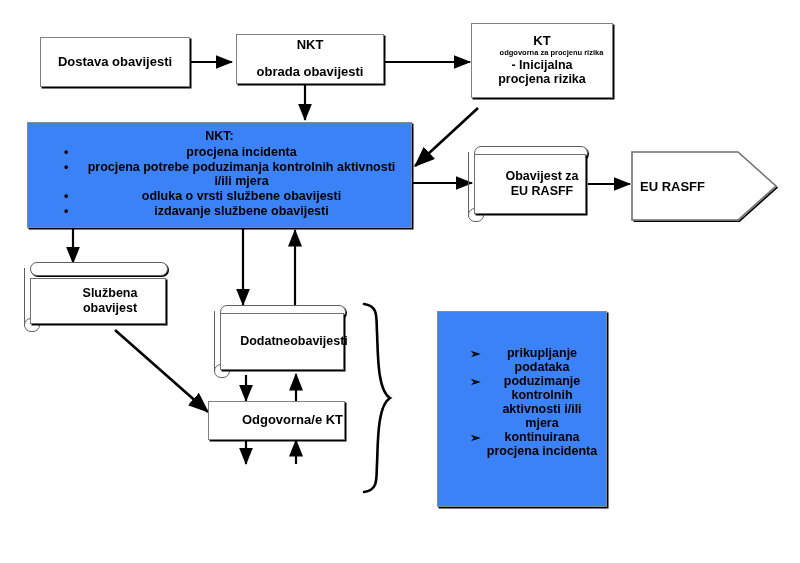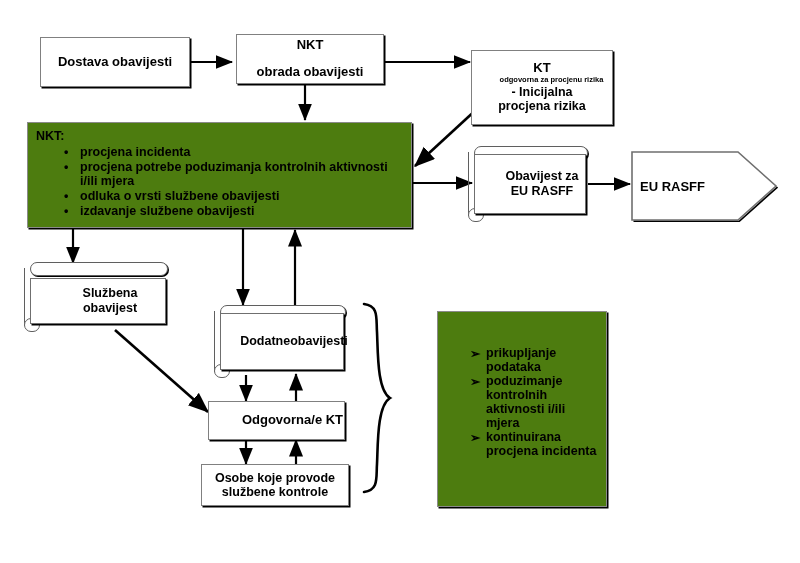--- a/index.html
+++ b/index.html
@@ -102,24 +102,25 @@
     align-items: center;
     justify-content: flex-start;
     font-weight: bold;
     color: #000;
   }
 
   
   .listbox {
     position: absolute;
     box-sizing: border-box;
-    background: #4d7c0f;
+    background: #3b82f6;
     border: 1px solid #8a8a8a;
     box-shadow: 1.5px 1.5px 0 0 #000;
     color: #000;
+    text-align: center;
   }
   .listbox .heading {
     font-weight: bold;
   }
   .listbox ul {
     margin: 0;
     padding: 0;
     list-style: none;
   }
   .listbox li {
@@ -192,21 +193,21 @@
 
   <div class="node rect" style="left:40px; top:37px; width:150px; height:50px; font-size:13px;">
     <span>Dostava obavijesti</span>
   </div>
 
   <div class="node rect label-lines" style="left:236px; top:34px; width:148px; height:50px; font-size:13px; flex-direction:column;gap:12px;">
     <span>NKT</span>
     <span>obrada obavijesti</span>
   </div>
 
-  <div class="node rect label-lines" style="left:471px; top:50px; width:142px; height:75px; font-size:12.5px; flex-direction:column; justify-content:center;">
+  <div class="node rect label-lines" style="left:471px; top:23px; width:142px; height:75px; font-size:12.5px; flex-direction:column; justify-content:center;">
     <span style="font-size:13px;">KT</span>
     <span style="font-size:7.5px;padding-left:19px;">odgovorna za procjenu rizika</span>
     <span style="font-size:12.5px;">- Inicijalna</span>
     <span style="font-size:12.5px;">procjena rizika</span>
   </div>
 
   <div class="listbox" style="left:27px; top:122px; width:385px; height:106px; padding:6px 8px 6px 8px;">
     <div class="heading" style="font-size:12.5px; margin-bottom:2px;">NKT:</div>
     <ul style="font-size:12.5px; padding-left:26px;">
       <li>
@@ -265,24 +266,20 @@
     <div class="scroll-body" style="font-size:12.5px; ">
       <span>Dodatne</span>
       <span>obavijesti</span>
     </div>
   </div>
 
   <div class="node rect" style="left:208px; top:401px; width:137px; height:39px; font-size:13px;padding-left:32px;">
     <span>Odgovorna/e KT</span>
   </div>
 
-  <div class="node rect label-lines" style="left:201px; top:464px; width:148px; height:42px; font-size:12.5px; flex-direction:column;">
-    <span>Osobe koje provode</span>
-    <span>službene kontrole</span>
-  </div>
 
   <div class="listbox" style="left:437px; top:311px; width:170px; height:196px; padding:10px 8px;">
     <ul style="font-size:12.5px; padding-left:22px; margin-top:24px;">
       <li style="margin-bottom:0;">
         <span class="bullet">➢</span>
         <span>prikupljanje podataka</span>
       </li>
       <li style="margin-bottom:0;">
         <span class="bullet">➢</span>
         <span>poduzimanje kontrolnih aktivnosti i/ili mjera</span>

